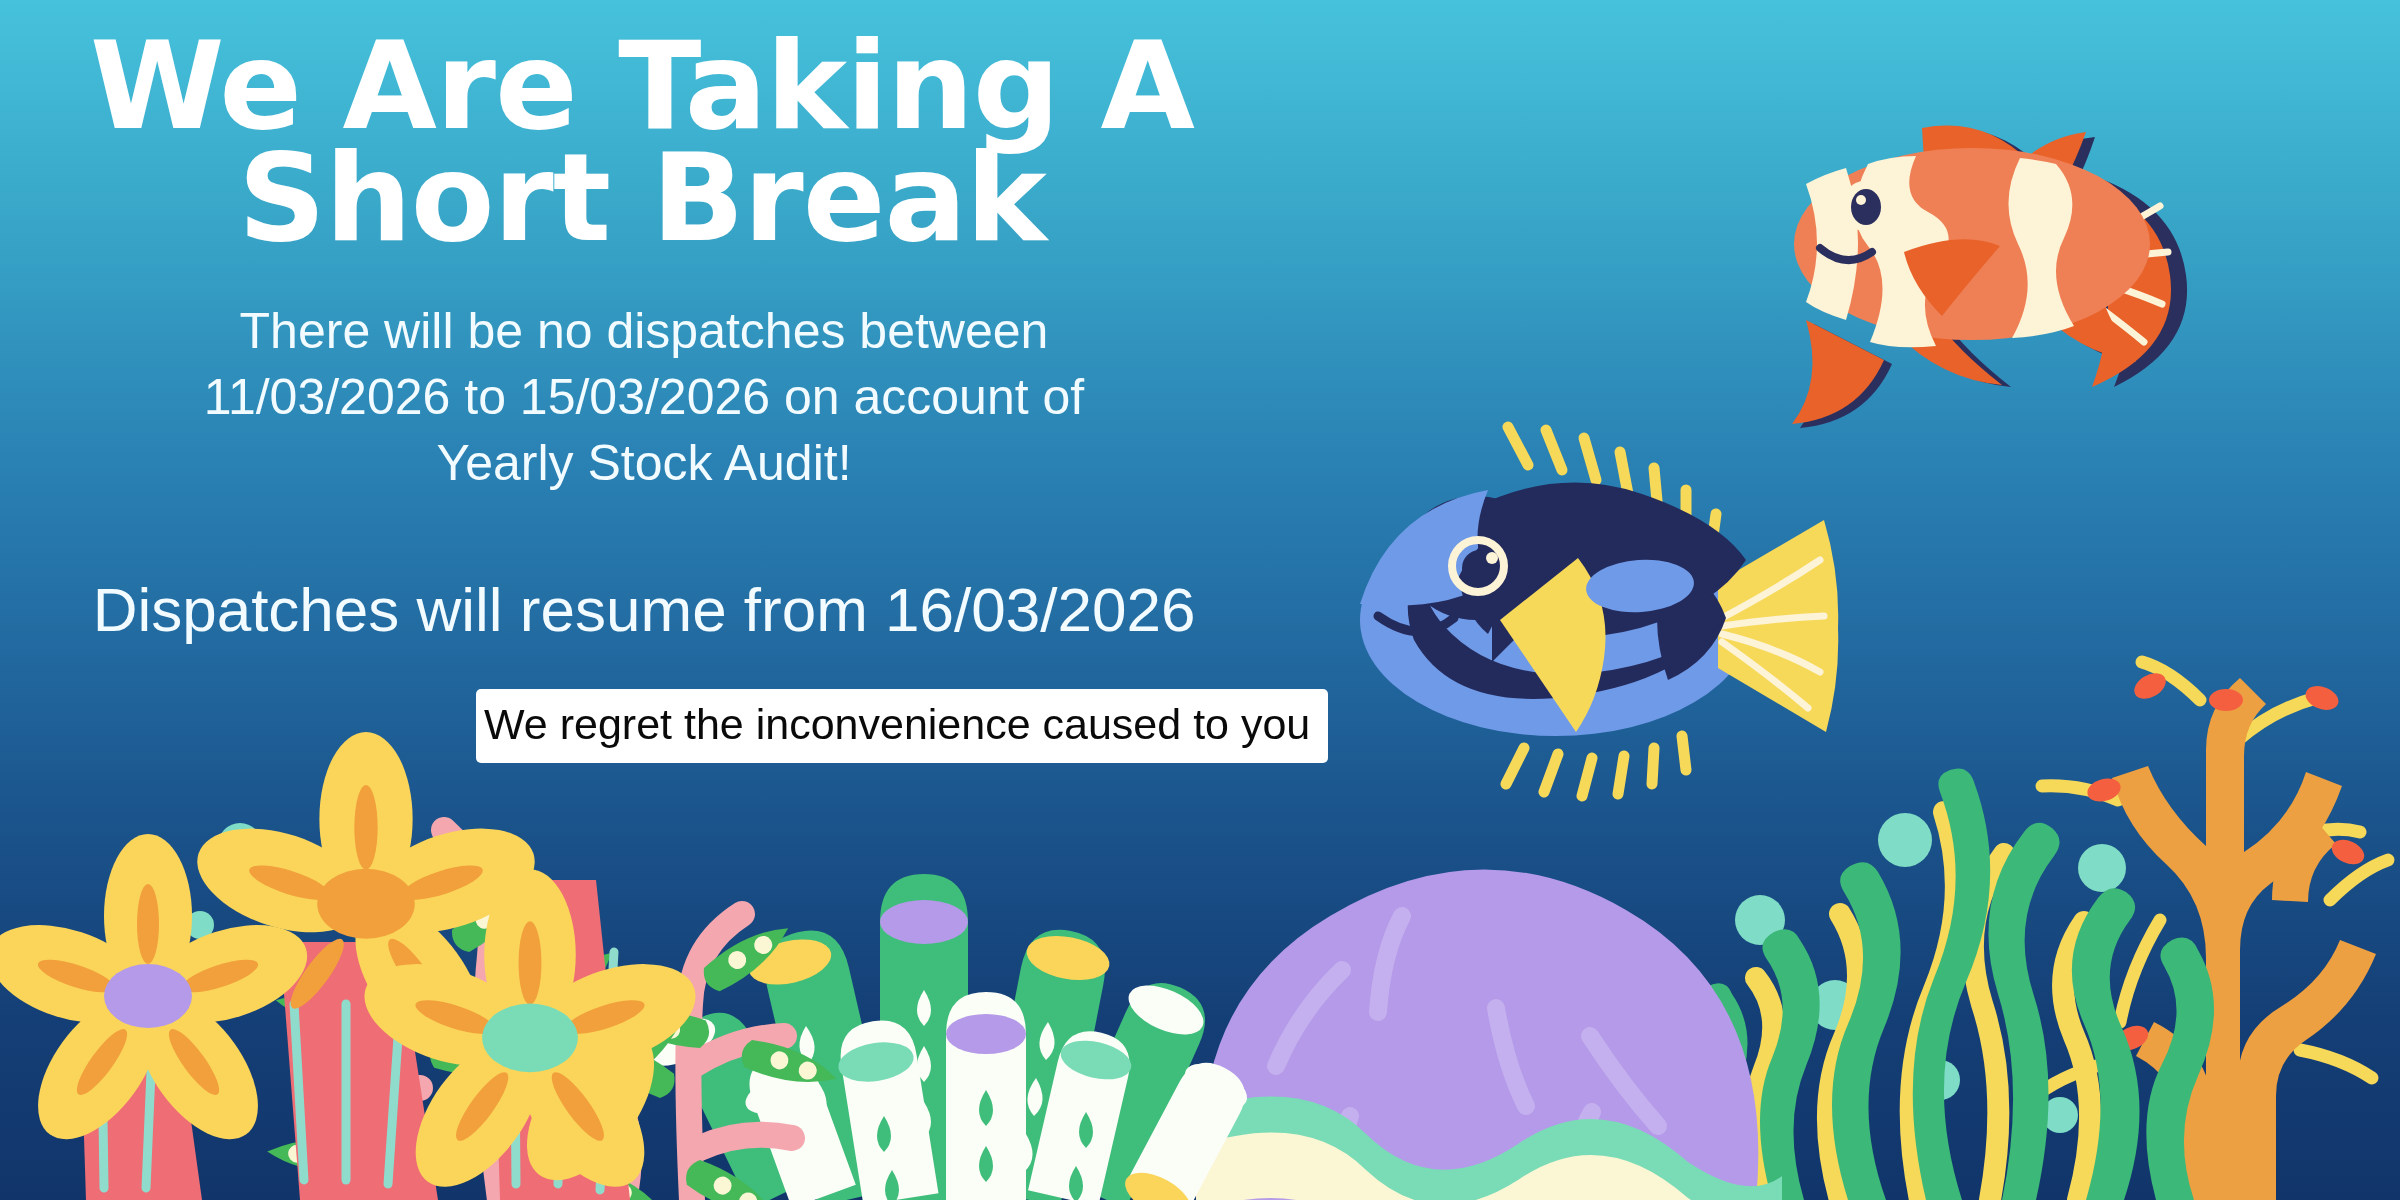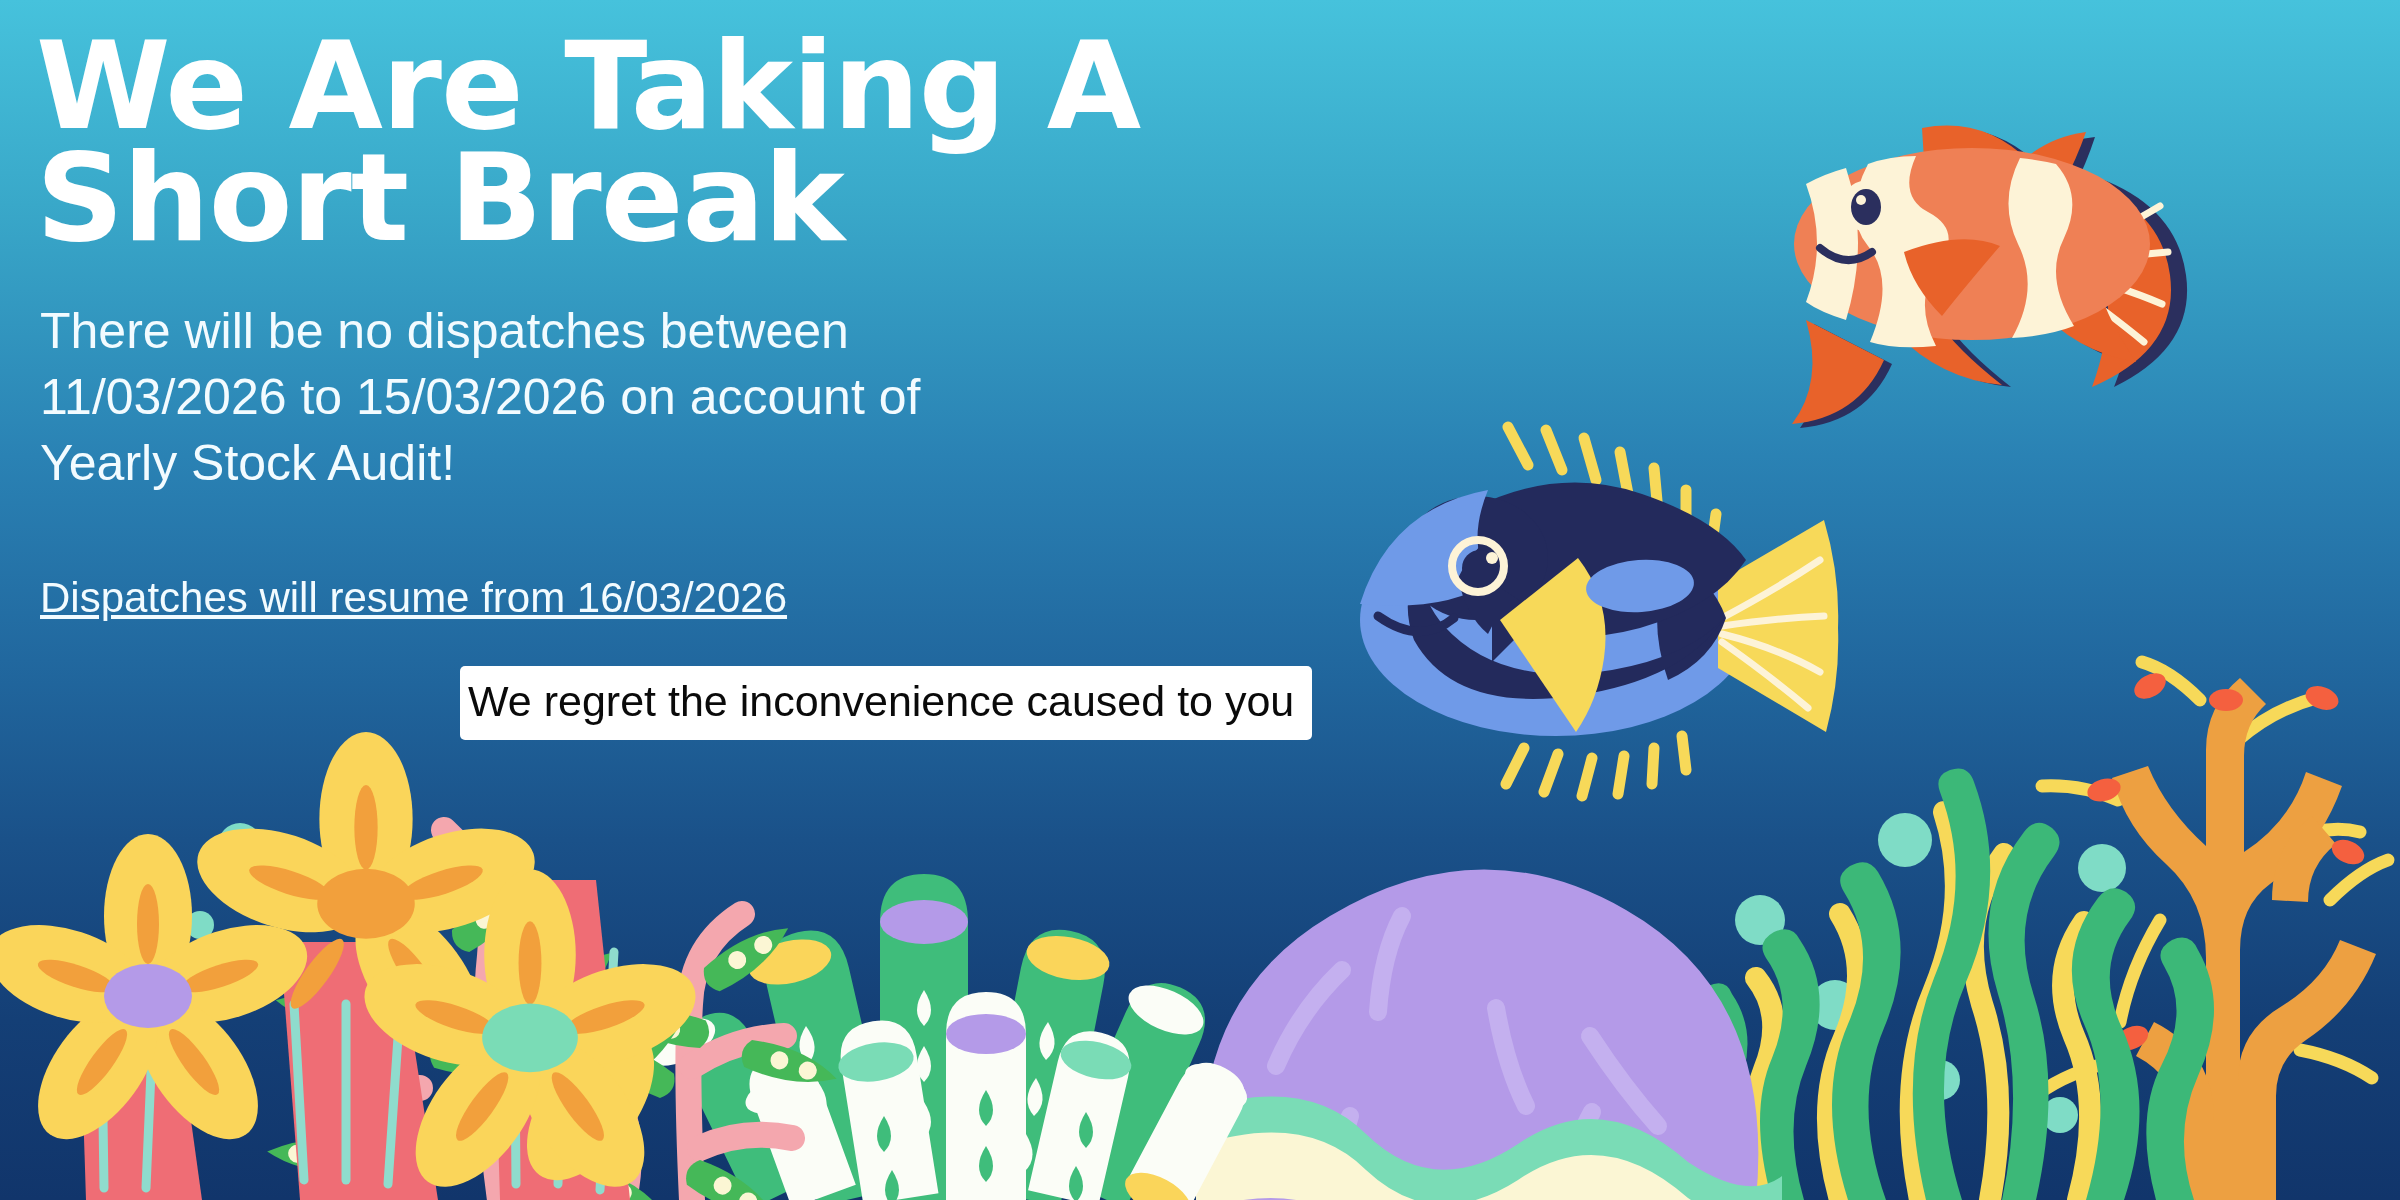--- a/index.html
+++ b/index.html
@@ -6,34 +6,33 @@
   *{box-sizing:border-box;}
   #banner{
     position:relative;width:2400px;height:1200px;overflow:hidden;
     font-family:"Liberation Sans",sans-serif;
     background:linear-gradient(180deg,#46c2dc 0%,#39a8c9 17%,#2a82b4 38%,#21689f 55%,#1a5189 70%,#143f76 85%,#11356b 100%);
   }
   .layer{position:absolute;left:0;top:0;width:100%;height:100%;}
   svg.layer{display:block;}
 
   
-  #text-block{position:absolute;left:36px;top:30px;width:1180px;z-index:40;}
+  #text-block{position:absolute;left:52px;top:30px;width:1180px;z-index:40;text-align:center;}
   #headline{
     color:#ffffff;font-size:122px;font-weight:bold;line-height:0.92;
     letter-spacing:-1px;margin:0;white-space:pre-line;
     font-family:"DejaVu Sans",sans-serif;
   }
   #body-para{
     color:#f2fbff;font-size:50px;line-height:1.32;margin:44px 0 0 4px;
     white-space:pre-line;font-family:"Liberation Sans",sans-serif;
   }
   #resume-line{
-    color:#f2fbff;font-size:42px;margin:78px 0 0 4px;
+    color:#f2fbff;font-size:62px;margin:78px 0 0 4px;
     font-family:"Liberation Sans",sans-serif;
-    text-decoration:underline;
   }
   #regret-wrap{margin:44px 0 0 424px;}
   #regret-box{
     display:inline-block;background:#ffffff;color:#0a0a0a;
     font-size:43px;padding:11px 18px 14px 8px;border-radius:5px;
     font-family:"Liberation Sans",sans-serif;white-space:nowrap;
   }
 </style>
 </head>
 <body>

